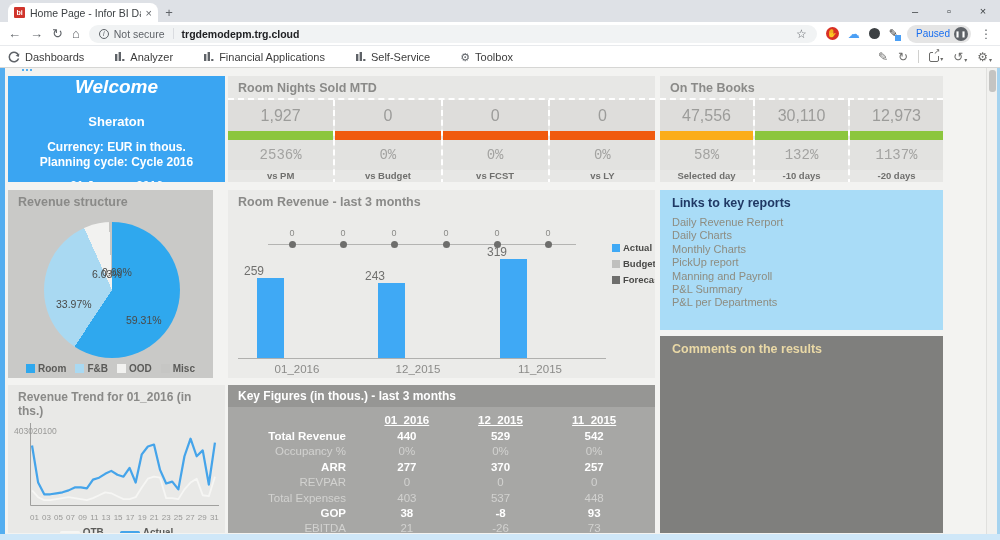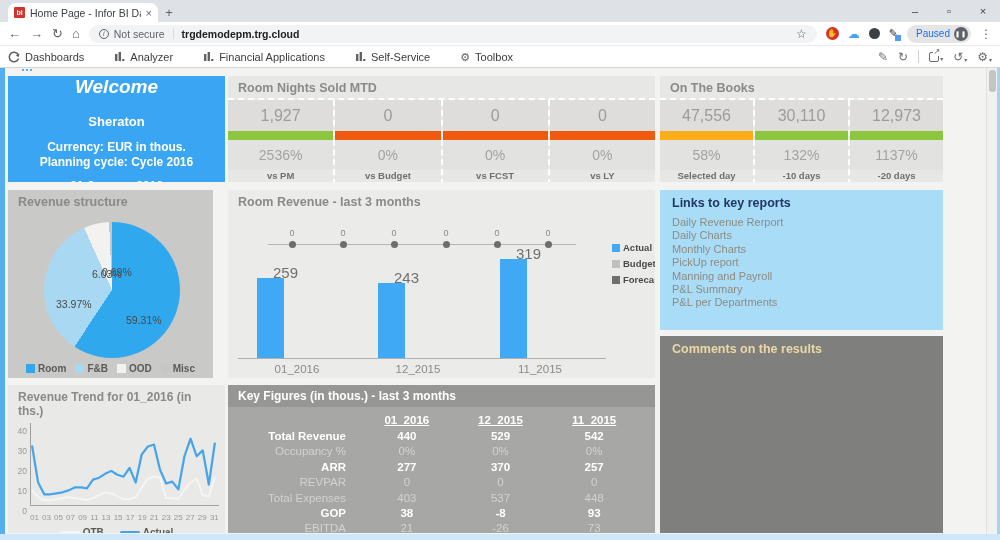--- a/index.html
+++ b/index.html
@@ -80,59 +80,59 @@
 
   
   .kpi-widget { background:#e7e7e5; }
   #room-nights { left:228px; top:8px; width:427px; height:106px; }
   #on-the-books { left:660px; top:8px; width:283px; height:106px; }
   .kpi-row { display:flex; border-top:2px dashed #fff; }
   .kpi-tile { flex:1; border-left:2px dashed #fff; }
   .kpi-tile:first-child { border-left:none; }
   .kpi-value { height:31px; line-height:31px; text-align:center; font-size:16px; color:#9c9c9a; background:#dedddb; }
   .kpi-bar { height:9px; }
-  .kpi-pct { height:30px; line-height:30px; text-align:center; font-size:14px; color:#a3a3a1; background:#e2e2e0; }
+  .kpi-pct { height:30px; line-height:30px; text-align:center; font-size:14px; color:#a3a3a1; background:#e2e2e0;font-family:Liberation Mono, monospace; }
   .kpi-label { height:15px; text-align:center; font-size:9.5px; font-weight:bold; color:#6f6f6d; }
 
   
   #revenue-structure { left:8px; top:122px; width:205px; height:188px; background:#c9c9c7; }
   .pie-wrap { position:relative; width:100%; height:160px; }
   #pie { position:absolute; left:36px; top:10px; width:136px; height:136px; border-radius:50%; }
   .pie-label { position:absolute; font-size:10.5px; color:#4a4a48; }
   #pie-legend { position:absolute; left:0; bottom:4px; width:100%; display:flex; justify-content:center; gap:9px; }
   .leg-item { display:flex; align-items:center; gap:3px; font-size:10px; font-weight:bold; color:#5a5a58; }
   .leg-sq { width:9px; height:9px; flex:none; }
 
   
   #room-revenue { left:228px; top:122px; width:427px; height:188px; background:#ebebe9; position:absolute; }
   .bar-el { position:absolute; }
   .baseline { left:10px; top:168px; width:368px; height:1px; background:#b0b0ae; }
   .dotline { left:40px; top:54px; width:308px; height:1px; background:#b4b4b2; }
   .dot { width:7px; height:7px; border-radius:50%; background:#6e6e6c; top:51px; }
   .dot-lbl { font-size:9px; color:#8a8a88; top:38px; width:20px; text-align:center; }
   .bar { width:27px; background:#3fa9f5; }
-  .bar-val { font-size:15px; color:#70706e; width:54px; text-align:right; }
+  .bar-val { font-size:12px; color:#70706e; width:54px; text-align:left; }
   .bar-cat { font-size:11.5px; color:#8a8a88; top:173px; width:90px; text-align:center; }
   #bar-legend { position:absolute; left:384px; top:52px; }
   #bar-legend .leg-item { margin-bottom:5px; font-size:9.5px; color:#4a4a48; }
   #bar-legend .leg-sq { width:8px; height:8px; }
 
   
   #links-panel { left:660px; top:122px; width:283px; height:140px; background:#a9dcf7; }
   #links-panel .w-title { color:#1f3864; padding:6px 12px 6px; }
   .link-item { font-size:11px; color:#8e8c80; padding:0 12px; line-height:13.4px; }
 
   
   #comments-panel { left:660px; top:268px; width:283px; height:197px; background:#7f7f7d; }
   #comments-panel .w-title { color:#ead9a6; padding:6px 12px; }
 
   
   #revenue-trend { left:8px; top:317px; width:217px; height:148px; background:#e9e9e7; }
   .trend-chart { display:flex; padding:2px 6px 0 6px; }
-  .trend-ylabels { width:16px; height:88px; display:flex; flex-direction:column; justify-content:space-between;
+  .trend-ylabels { width:16px; height:88px; display:flex; flex-direction:row; justify-content:space-between;
                    font-size:8.5px; color:#99231; color:#999997; text-align:right; padding-right:3px; }
   .trend-ylabels span { line-height:8px; transform:translateY(4px); }
   .trend-plotwrap { flex:1; }
   .trend-xlabels { display:flex; justify-content:space-between; font-size:8px; color:#999997; padding-top:2px; }
   #trend-legend { display:flex; justify-content:center; gap:16px; padding-top:5px; }
   #trend-legend .leg-item { font-size:10px; font-weight:bold; color:#5a5a58; }
   .leg-line { width:20px; height:3px; border-radius:2px; flex:none; }
 
   
   #key-figures { left:228px; top:317px; width:427px; height:148px; background:#a7a7a5; }

